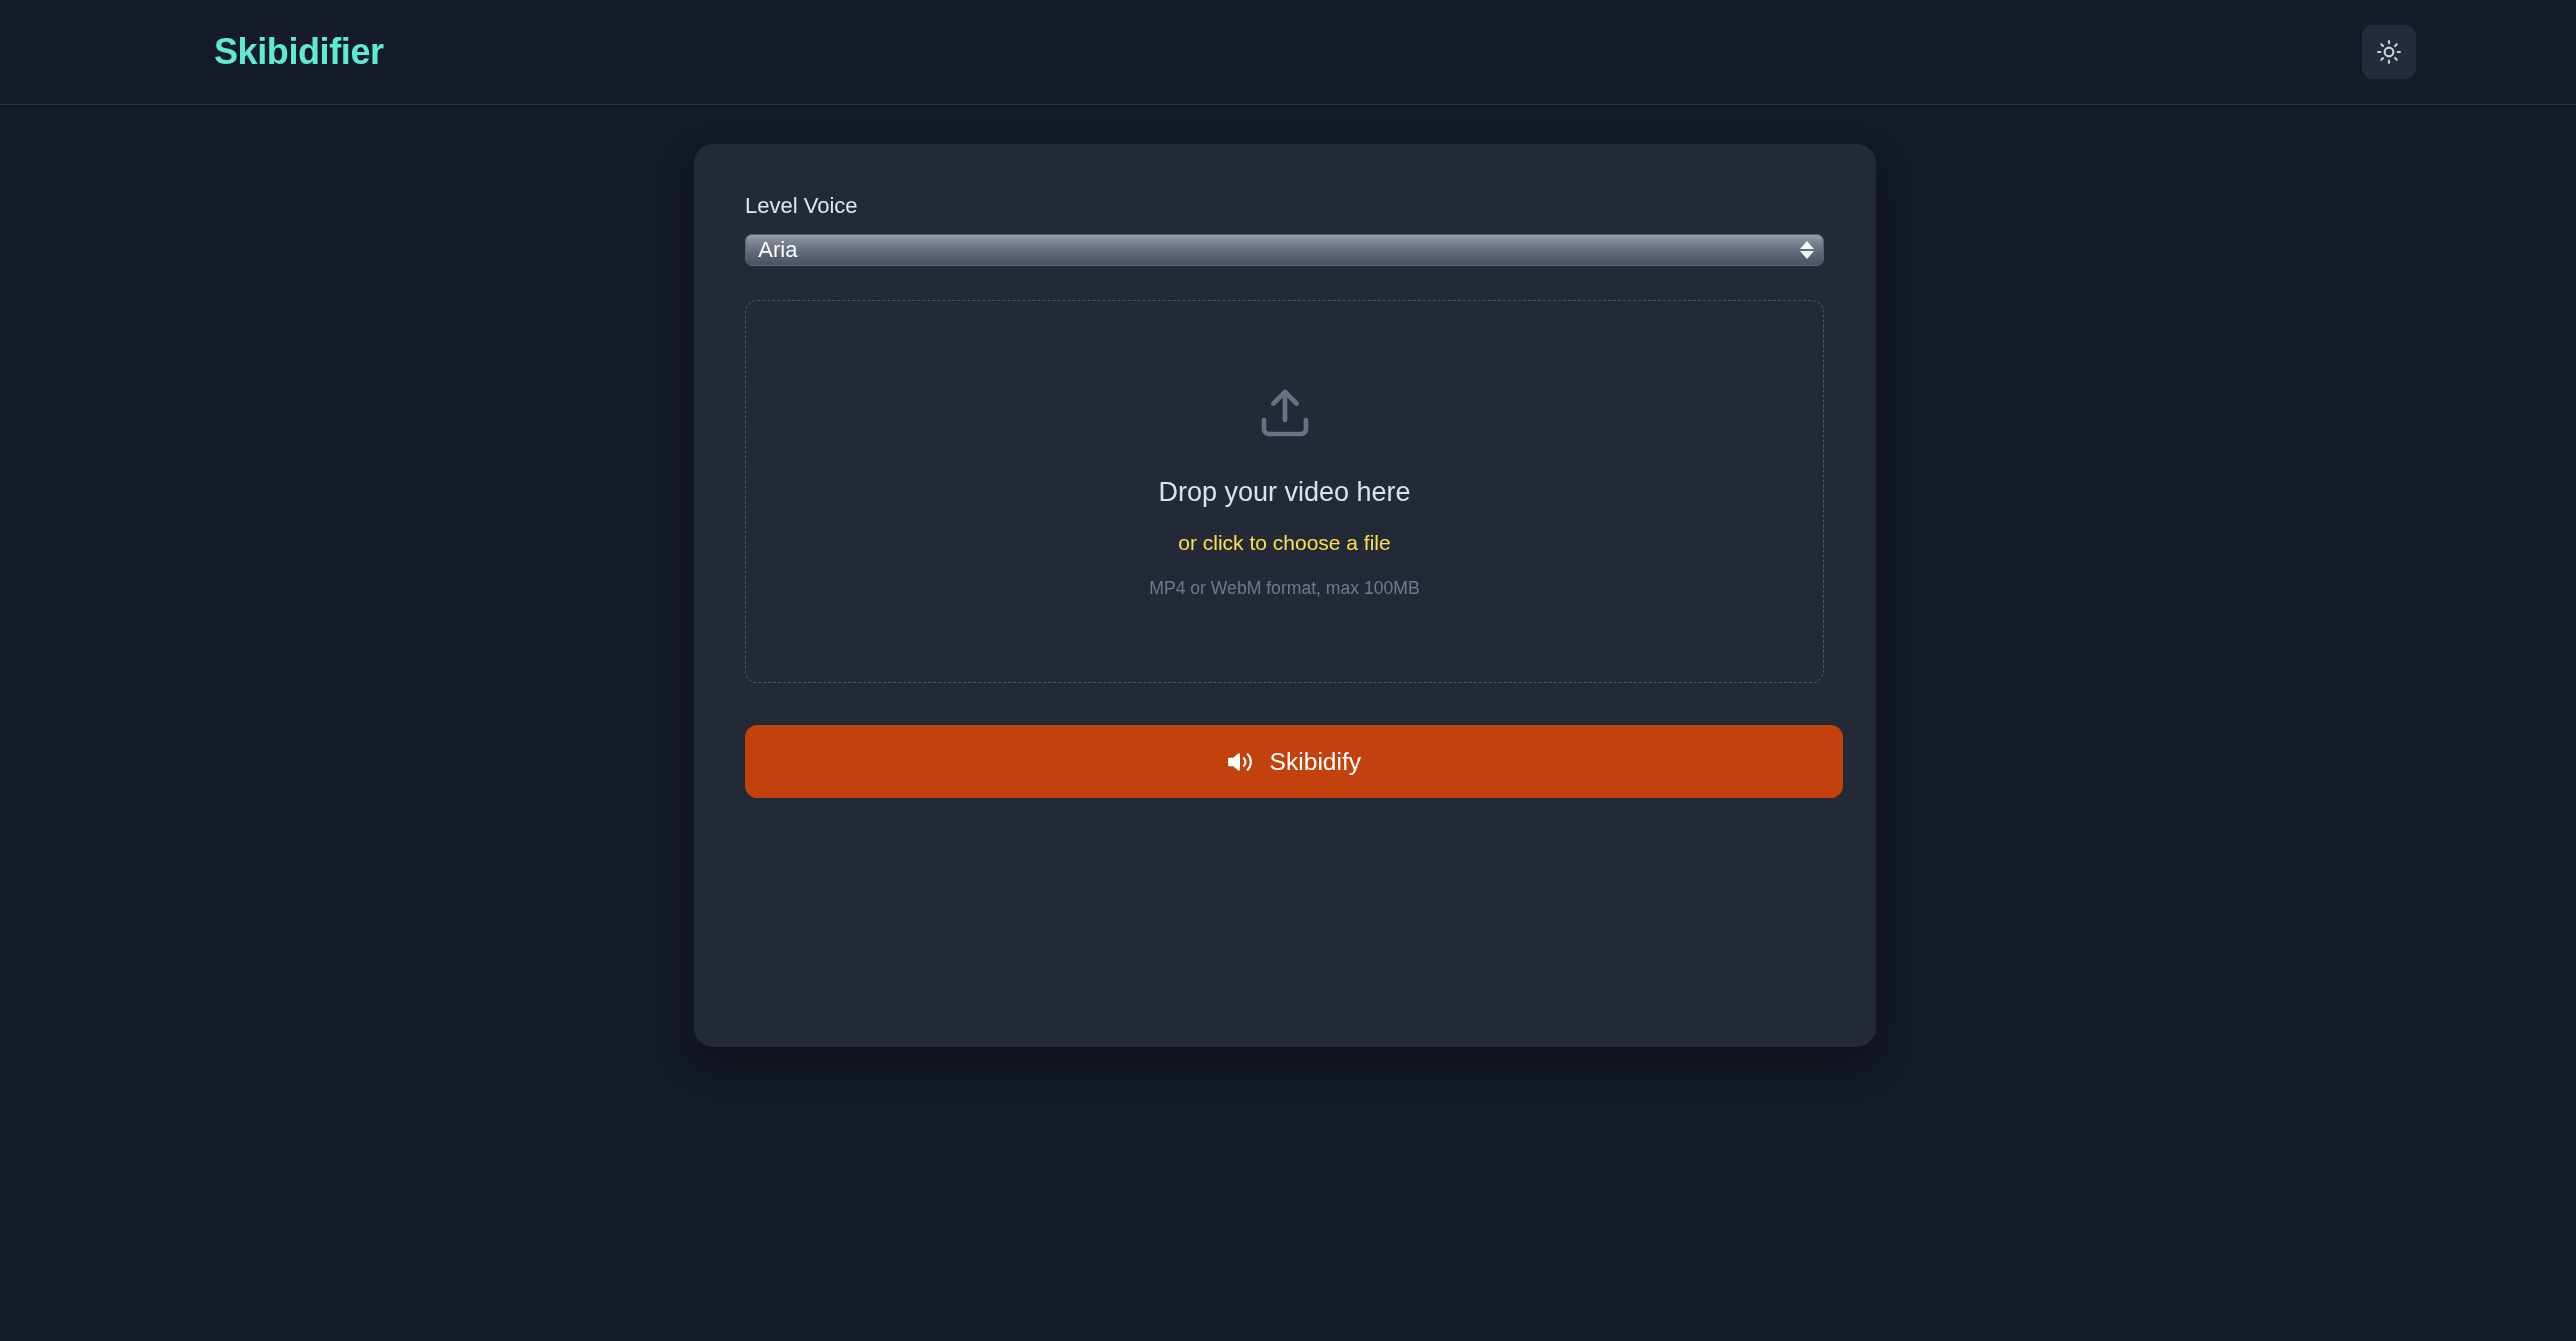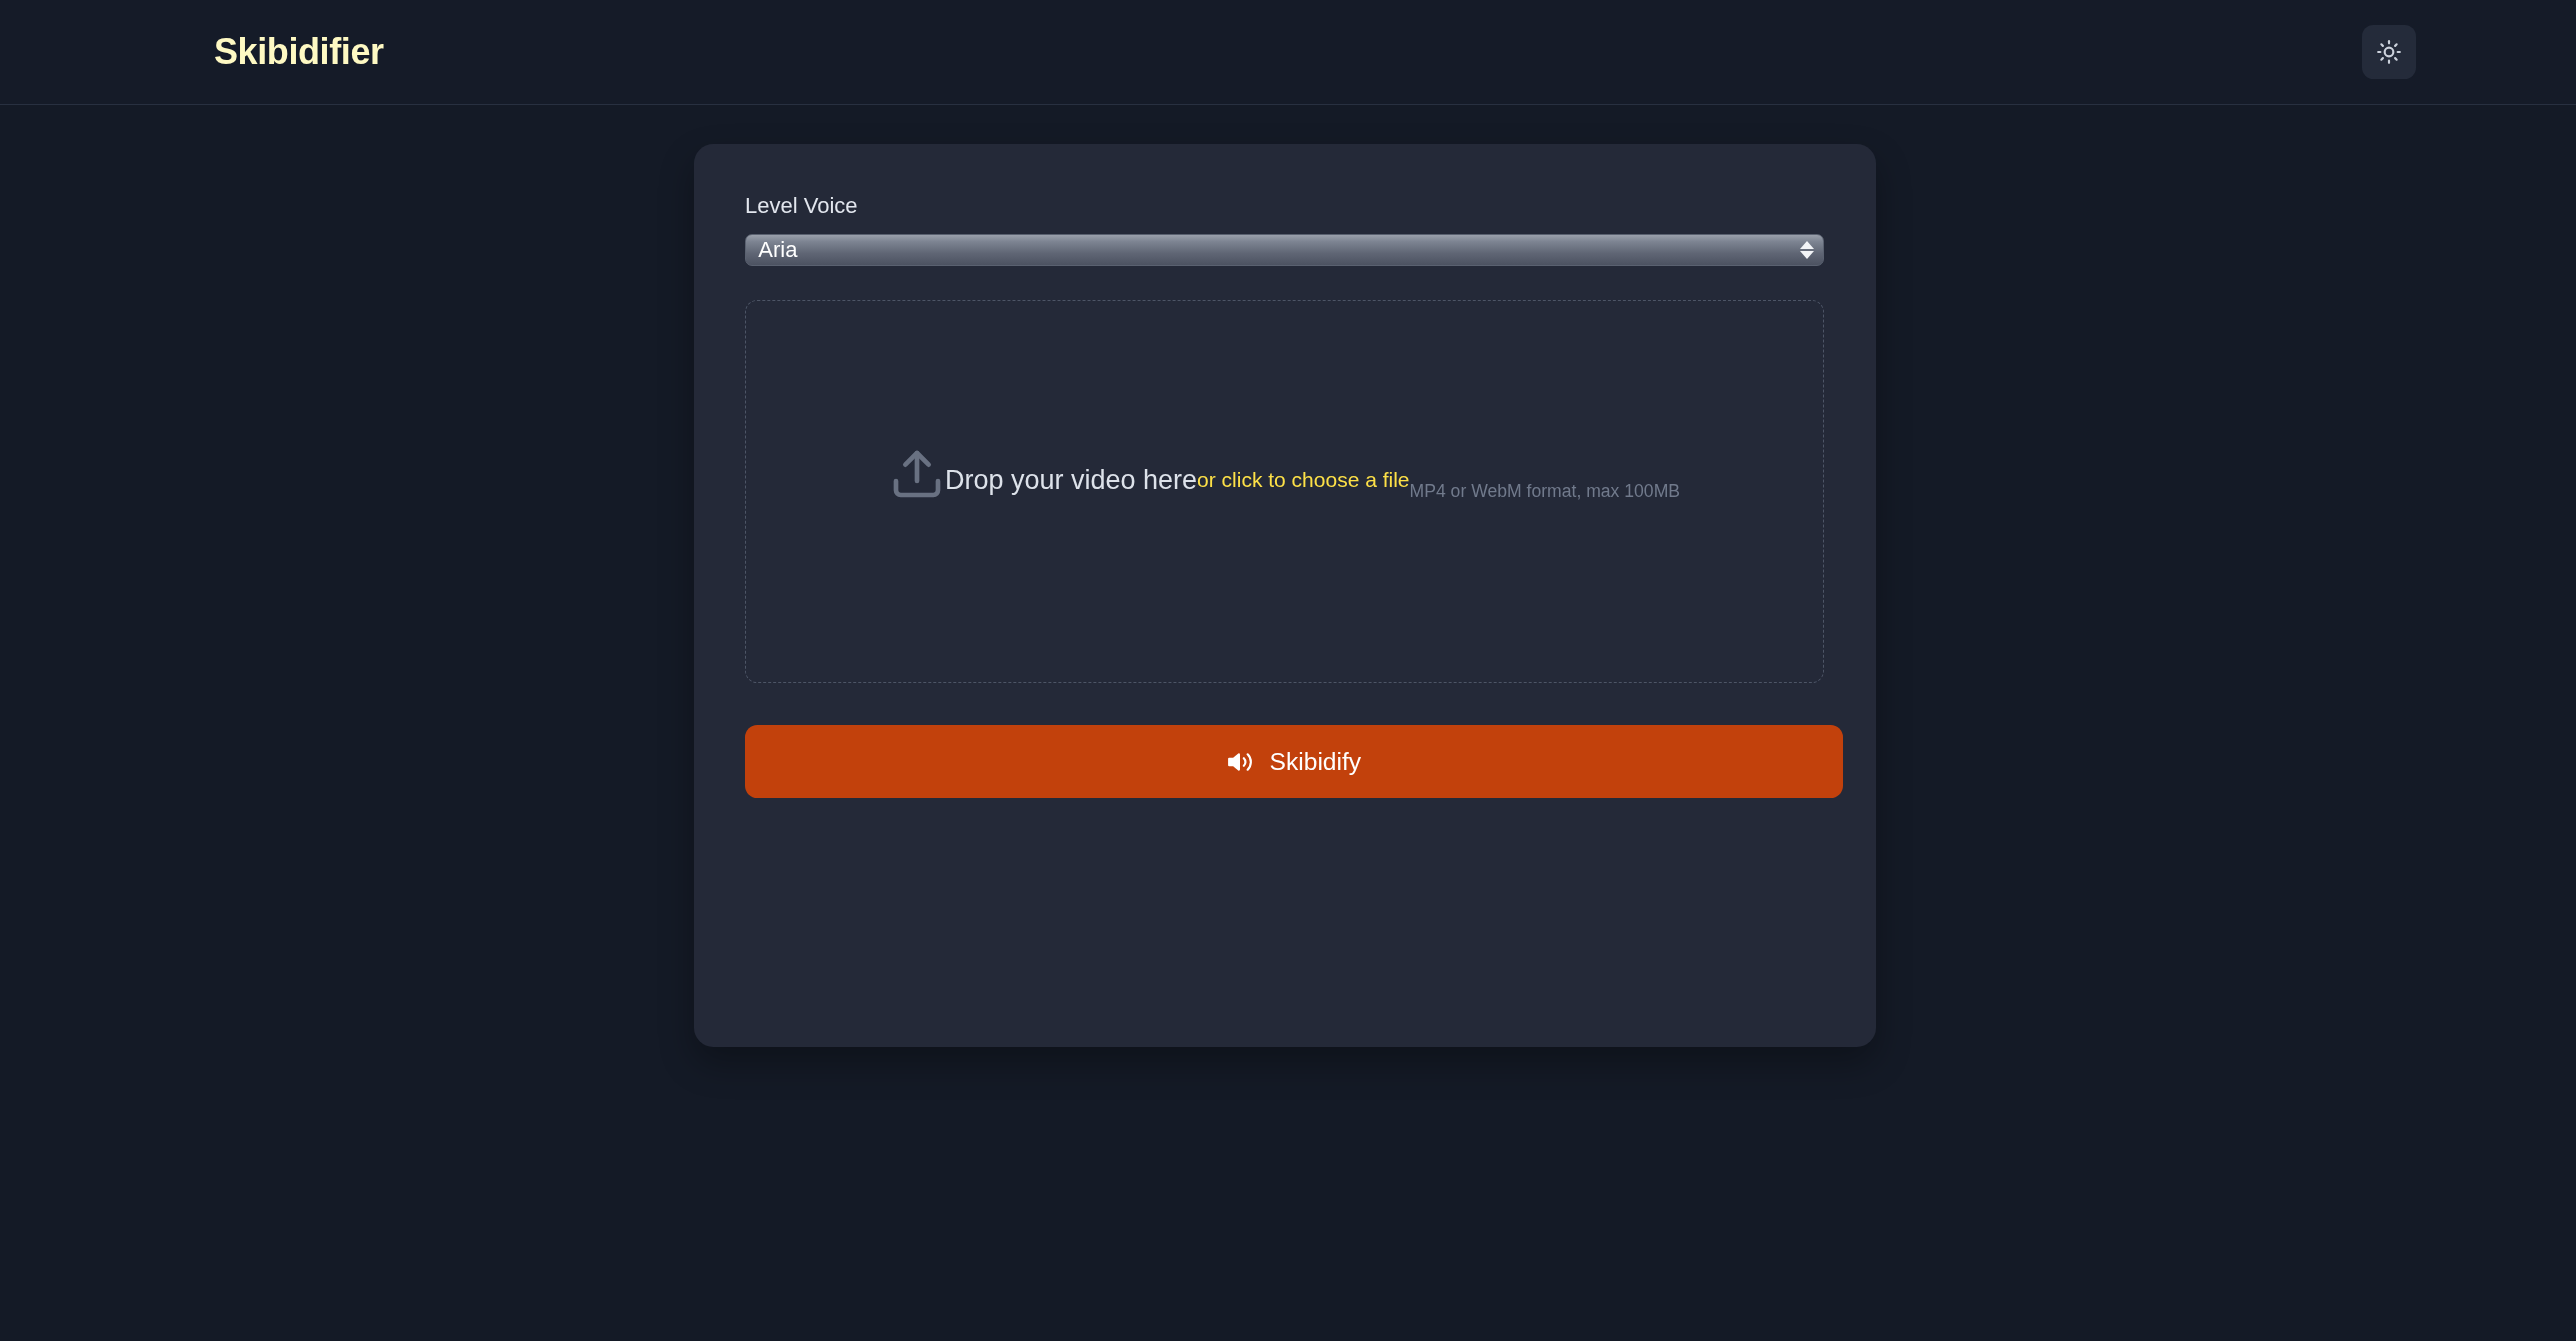--- a/index.html
+++ b/index.html
@@ -22,21 +22,21 @@
     display: flex;
     align-items: center;
   }
   .app-title {
     position: absolute;
     left: 214px;
     top: 50%;
     transform: translateY(-50%);
     font-size: 36px;
     font-weight: bold;
-    color: #fef9c3;
+    color: #5eead4;
     letter-spacing: -0.4px;
     white-space: nowrap;
   }
   .theme-toggle {
     position: absolute;
     right: 160px;
     top: 50%;
     transform: translateY(-50%);
     width: 54px;
     height: 54px;
@@ -125,21 +125,21 @@
   }
 
   
   .dropzone {
     margin-top: 34px;
     width: 1079px;
     height: 383px;
     border: 1.8px dashed #4d5566;
     border-radius: 12.3px;
     display: flex;
-    flex-direction: row;
+    flex-direction: column;
     align-items: center;
     justify-content: center;
     cursor: pointer;
   }
   .upload-icon { margin-bottom: 33px; }
   .dz-title {
     font-size: 27px;
     color: #dde2ea;
     margin-bottom: 23px;
   }

